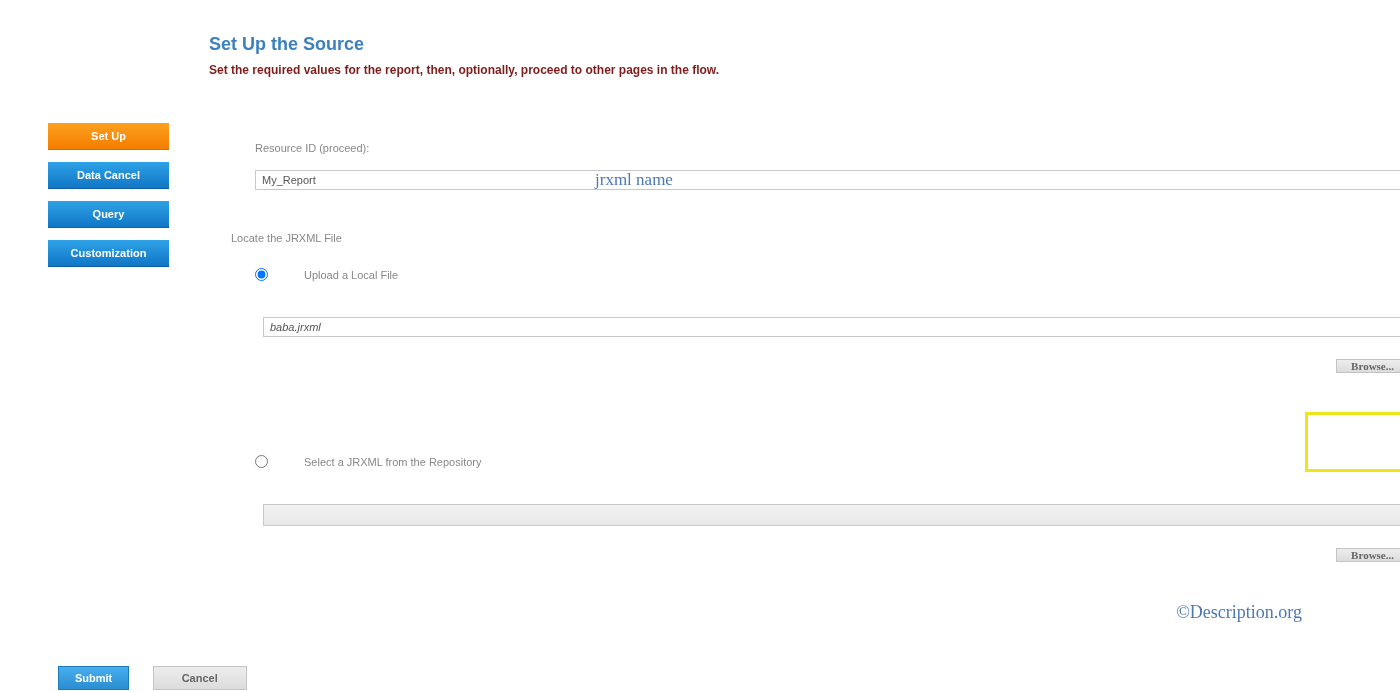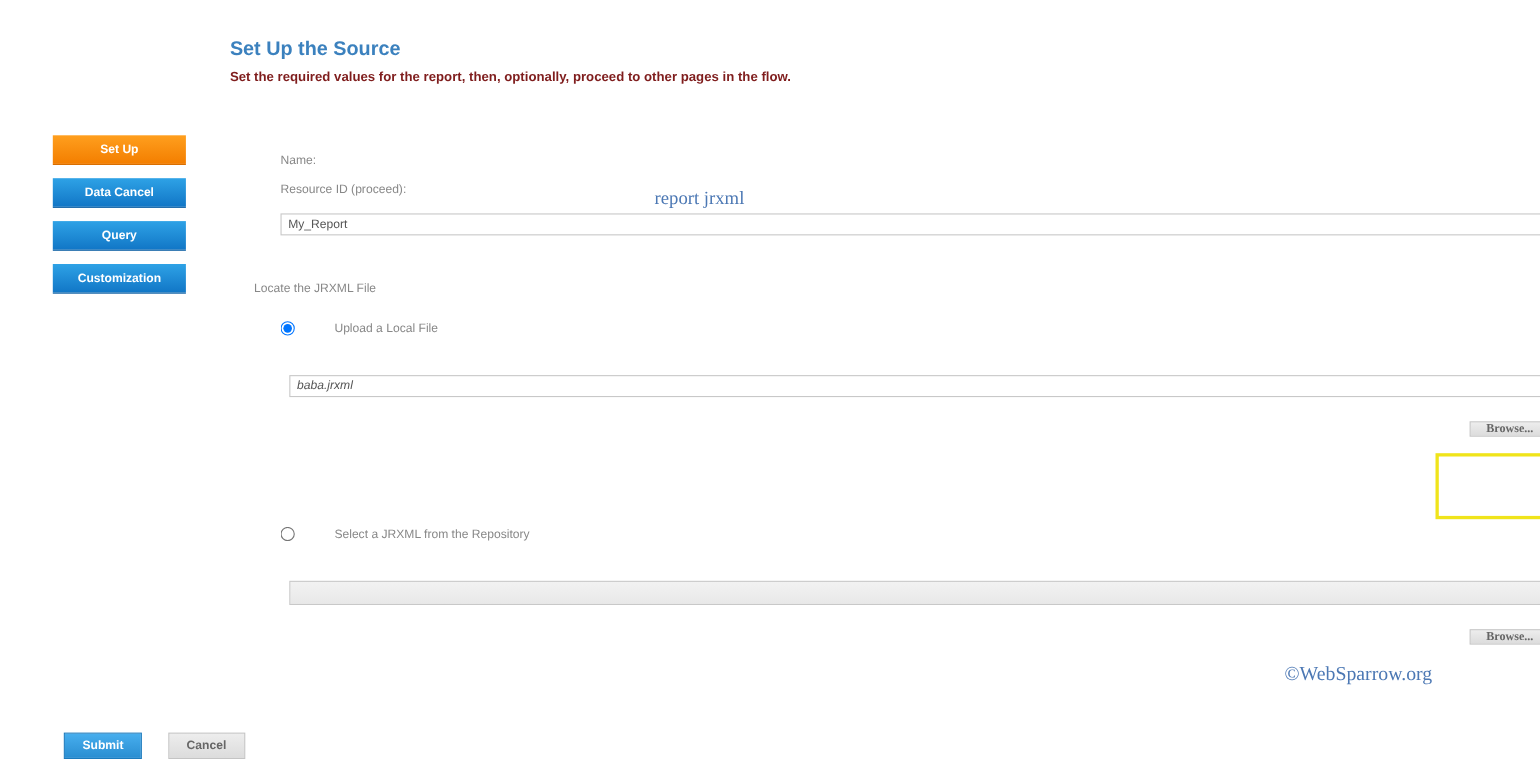--- a/index.html
+++ b/index.html
@@ -152,21 +152,21 @@
     font-weight: bold;
     padding: 5px 16px;
     cursor: pointer;
   }
   .btn-cancel {
     background: linear-gradient(#ededed, #dcdcdc);
     color: #666;
     border: 1px solid #c4c4c4;
     font-size: 11px;
     font-weight: bold;
-    padding: 5px 16px;
+    padding: 5px 28px;
     margin-left: 8px;
     cursor: pointer;
   }
   .clearfix::after { content: ""; display: table; clear: both; }
 </style>
 </head>
 <body>
 
 <h1 class="page-title">Set Up the Source</h1>
 <p class="page-subtitle">Set the required values for the report, then, optionally, proceed to other pages in the flow.</p>
@@ -174,22 +174,21 @@
 <div class="sidebar">
   <div class="sidebar-item active">Set Up</div>
   <div class="sidebar-item">Data Cancel</div>
   <div class="sidebar-item">Query</div>
   <div class="sidebar-item">Customization</div>
 </div>
 
 <div class="main">
 
   <div class="form-row" style="position:relative;">
-    <span class="fld-label">Name:</span>
-    <span class="annot">report jrxml</span>
+    <span class="annot">jrxml name</span>
   </div>
 
   <div class="form-row">
     <span class="fld-label">Resource ID (proceed):</span>
     <input class="text-input" type="text" value="My_Report" style="">
   </div>
 
 
   <div class="section-label">Locate the JRXML File</div>
 
@@ -210,18 +209,18 @@
   </div>
   <div class="file-input-wrap clearfix">
     <input class="repo-input" type="text" readonly="" value="" style="">
     <button class="browse-btn">Browse...</button>
   </div>
 
 </div>
 
 <div class="highlight-box" style="left:1269px; top:376px; width:120px; height:60px;"></div>
 
-<div class="watermark">©WebSparrow.org</div>
+<div class="watermark">©Description.org</div>
 
 <div class="footer">
   <button class="btn-submit">Submit</button>
   <button class="btn-cancel">Cancel</button>
 </div>
 
 </body></html>

